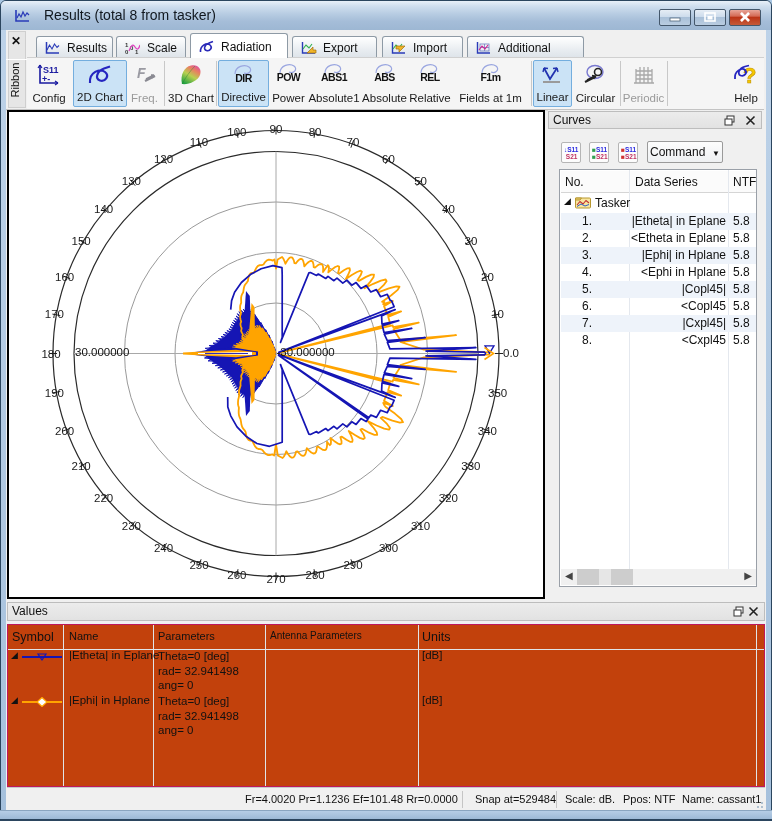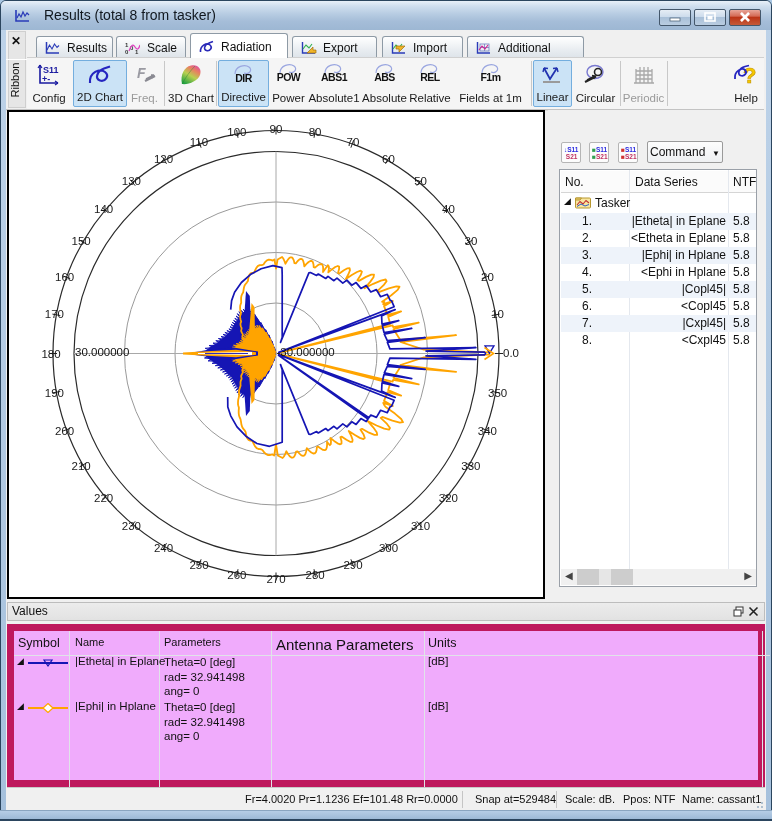--- a/index.html
+++ b/index.html
@@ -46,21 +46,21 @@
 .ptitle { position:absolute; background:linear-gradient(180deg,#ececec,#e2e2e2); border:1px solid #bdbdbd; font-size:12px; color:#111; }
 .sbtn { position:absolute; width:20px; height:21px; border:1px solid #b5b5b5; background:#fcfcfc; border-radius:2px; font-size:6.5px; line-height:7px; text-align:left; padding:3px 0 0 2px; font-weight:bold; }
 #cmdbtn { position:absolute; border:1px solid #9a9a9a; background:linear-gradient(180deg,#fdfdfd,#eef0f2); border-radius:2px; font-size:12px; color:#111; text-align:center; }
 #ctable { position:absolute; left:11px; top:59px; width:198px; height:418px; background:#ffffff; border:1px solid #9aa0a8; font-size:12px; color:#111; }
 .crow { position:absolute; left:1px; width:195px; height:17px; }
 .crow.alt { background:#eef3fa; }
 #chead { position:absolute; left:1px; top:1px; width:195px; height:22px; background:#fbfbfb; border-bottom:1px solid #d5d5d5; }
 .cv { position:absolute; top:0; width:1px; height:400px; background:#e4e8ee; }
 
 #valtitle { left:1px; top:572px; width:758px; height:19px; }
-#vtable { left:1px; top:594px; width:758px; height:163px; background:#f0abfc; border:7px solid #be185d; font-size:11.5px; color:#111; }
+#vtable { left:1px; top:594px; width:758px; height:163px; background:#c2410c; border:1px solid #be185d; font-size:11.5px; color:#111; }
 .vcol { position:absolute; top:0; width:1px; height:161px; background:#e0e4e8; }
 
 #status { left:1px; top:757px; width:758px; height:23px; background:#f0f0f0; border-top:1px solid #c9c9c9; font-size:11px; color:#111; }
 .ssep { position:absolute; top:3px; width:1px; height:17px; background:#c5c5c5; }
 #botborder { left:0px; top:810px; width:772px; height:11px; background:linear-gradient(180deg,#b6cde6,#9db9d6); border-top:1px solid #8aa5c0; border-bottom:2px solid #2b455e;}
 svg text { font-family:"Liberation Sans", sans-serif; }
 </style></head>
 <body>
 <div class="abs" id="frame"></div>
 <div class="abs" id="titlebar"></div>
@@ -378,20 +378,26 @@
 <path d="M485.0 354.8 L426.0 355.9 L475.9 359.4 L389.9 358.1 L387.4 364.6 L425.2 369.4 L387.3 366.4 L384.3 372.8 L411.7 378.6 L384.0 374.5 L382.4 381.2 L398.7 386.4 L382.0 382.9 L381.6 390.9 L395.2 397.4 L278.8 354.6 L394.1 400.3 L391.6 406.2 L390.2 406.7 L387.3 412.7 L380.6 410.3 L376.4 417.4 L370.8 415.0 L368.9 417.8 L278.5 355.2 L368.0 419.1 L366.2 421.5 L360.9 418.6 L356.1 424.4 L351.8 421.8 L346.9 426.9 L342.8 423.9 L337.0 428.9 L333.9 426.3 L328.0 430.6 L325.7 428.5 L318.3 433.0 L316.6 431.6 L310.4 434.5 L308.9 434.1 L280.5 364.6 L282.2 369.7 L282.2 371.0 L282.2 372.6 L282.2 374.4 L282.2 376.6 L282.2 379.3 L282.2 382.7 L282.2 387.0 L282.2 392.6 L282.2 400.6 L282.2 412.5 L282.2 432.3 L282.2 442.3 L269.5 446.3 L256.9 443.5 L245.9 436.2 L237.0 426.8 L230.7 415.8 L227.8 407.0 L227.7 397.0" fill="none" stroke="#1515b4" stroke-width="1.7" stroke-linejoin="round"></path>
 <path d="M485.0 352.2 L485.5 353.5 L485.0 354.8" fill="none" stroke="#1515b4" stroke-width="1.7" stroke-linejoin="round"></path>
 <path d="M485 345.8 L494 345.8 L489.5 353.2 Z" fill="none" stroke="#1515b4" stroke-width="1.3"></path>
 <path d="M484.5 347.5 L493.5 353.5 L484.5 359.5" fill="none" stroke="#ffa400" stroke-width="1.6"></path>
 <text x="75" y="356" font-size="11.5" fill="#111">30.000000</text>
 <text x="276.5" y="356" font-size="11.5" fill="#111">-30.000000</text>
 </g>
       </svg>
     </div>
 <div class="abs" id="curves">
+      <div class="ptitle" style="left:0px;top:1px;width:214px;height:18px;padding:1px 0 0 4px;">Curves<svg style="position:absolute;right:26px;top:3px" width="11" height="11" viewBox="0 0 11 11">
+          <rect x="3" y="1" width="7" height="6" fill="#fff" stroke="#333"></rect>
+          <rect x="1" y="4" width="7" height="6" fill="#fff" stroke="#333"></rect>
+        </svg><svg style="position:absolute;right:5px;top:3px" width="11" height="11" viewBox="0 0 11 11">
+          <path d="M1.5 1.5 L9.5 9.5 M9.5 1.5 L1.5 9.5" stroke="#222" stroke-width="1.6"></path>
+        </svg></div>
       <div class="sbtn" style="left:13px;top:32px"><span style="color:#2a2ae0">↓S11</span><br><span style="color:#c03060">&nbsp;S21</span></div>
       <div class="sbtn" style="left:41px;top:32px"><span style="color:#30a050">■</span><span style="color:#2a2ae0">S11</span><br><span style="color:#30a050">■</span><span style="color:#c03060">S21</span></div>
       <div class="sbtn" style="left:70px;top:32px"><span style="color:#d03030">■</span><span style="color:#2a2ae0">S11</span><br><span style="color:#d03030">■</span><span style="color:#c03060">S21</span></div>
       <div id="cmdbtn" style="left:99px;top:31px;width:76px;height:22px;padding-top:3px">Command &nbsp;<span style="font-size:8px">▼</span></div>
       <div id="ctable">
         <div id="chead">
           <span style="position:absolute;left:4px;top:4px">No.</span>
           <span style="position:absolute;left:74px;top:4px">Data Series</span>
           <span style="position:absolute;left:172px;top:4px">NTF</span>
         </div>
@@ -463,21 +469,21 @@
       </svg></div>
 <div class="abs" id="vtable">
       <div class="vcol" style="left:55px"></div>
       <div class="vcol" style="left:145px"></div>
       <div class="vcol" style="left:257px"></div>
       <div class="vcol" style="left:410px"></div>
       <div class="vcol" style="left:748px"></div>
       <span style="position:absolute;left:4px;top:5px;font-size:12.5px">Symbol</span>
       <span style="position:absolute;left:61px;top:5px;font-size:11px">Name</span>
       <span style="position:absolute;left:150px;top:5px;font-size:11px">Parameters</span>
-      <span style="position:absolute;left:262px;top:5px;font-size:15px">Antenna Parameters</span>
+      <span style="position:absolute;left:262px;top:5px;font-size:10px">Antenna Parameters</span>
       <span style="position:absolute;left:414px;top:5px;font-size:12.5px">Units</span>
       <div style="position:absolute;left:0;top:24px;width:756px;height:1px;background:#e0e4e8"></div>
       <span style="position:absolute;left:3px;top:25px;font-size:9px">◢</span>
       <svg style="position:absolute;left:14px;top:27px" width="40" height="10" viewBox="0 0 40 10">
         <path d="M0 5 H40" stroke="#1515b4" stroke-width="1.8"></path>
         <path d="M16 2 L24 2 L20 8 Z" fill="none" stroke="#1515b4" stroke-width="1.2"></path>
       </svg>
       <span style="position:absolute;left:61px;top:24px">|Etheta| in Eplane</span>
       <div style="position:absolute;left:150px;top:24px;line-height:14.5px">Theta=0 [deg]<br>rad= 32.941498<br>ang= 0</div>
       <span style="position:absolute;left:414px;top:24px">[dB]</span>

